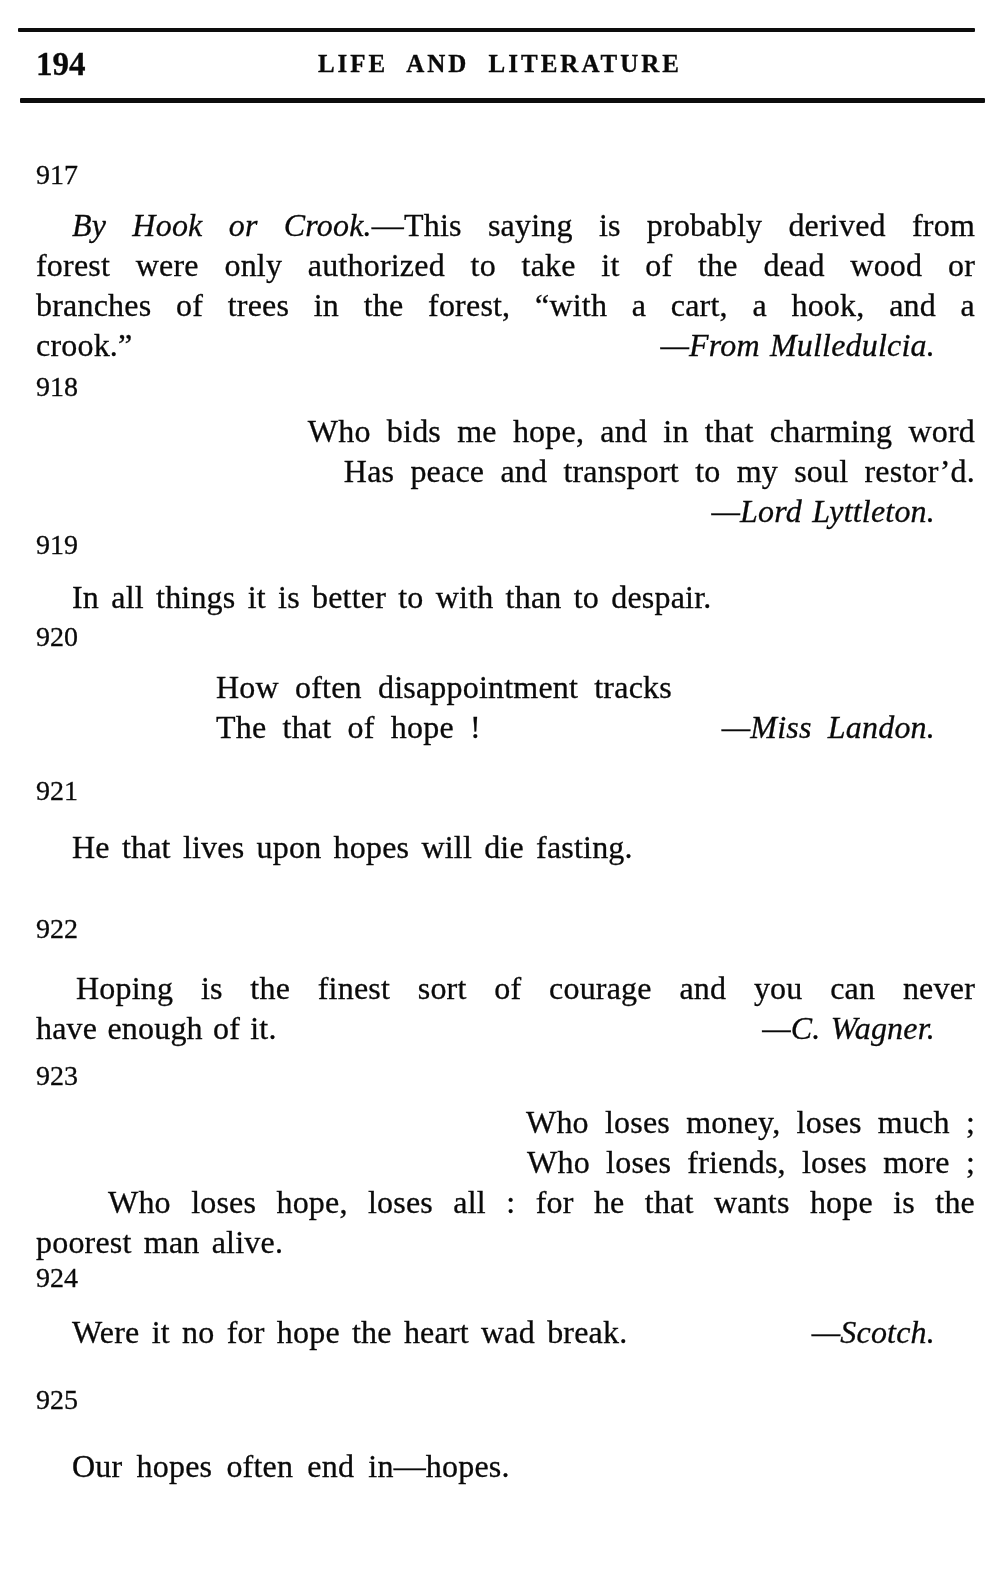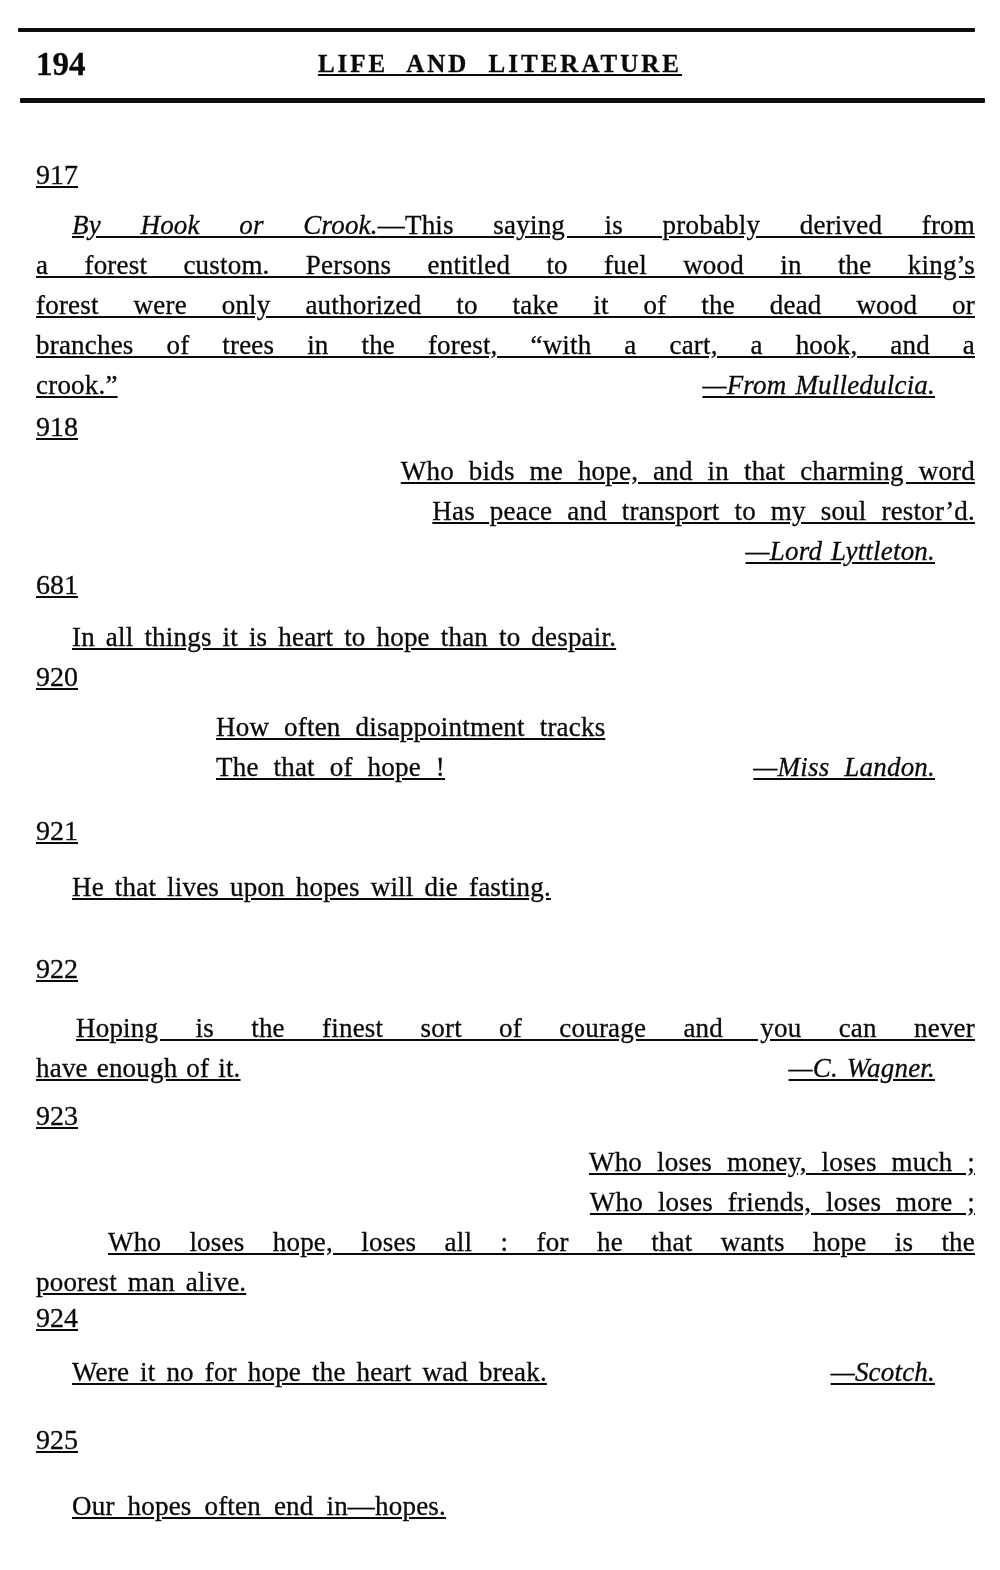--- a/index.html
+++ b/index.html
@@ -4,35 +4,34 @@
 <style>
   html,body { margin:0; padding:0; background:#ffffff; }
   .page {
     position:relative;
     width:1000px; height:1570px;
     background:#ffffff;
     color:#0a0a0a;
     font-family:"Liberation Serif", serif;
     overflow:hidden;
     box-sizing:border-box;
-    text-decoration:underline;
     -webkit-text-stroke:0.3px currentColor;
   }
   .rule { background:#0d0d0d; border-radius:1px; }
   .rule-top { height:4px; margin:28px 25px 0 18px; }
   .rule-mid { height:5px; margin:16px 15px 0 20px; }
 
   .header { position:relative; margin-top:14px; height:36px; }
   .folio { position:absolute; left:36px; top:0; font-size:33px; font-weight:bold; line-height:36px; }
   .title { text-align:center; font-size:25px; font-weight:bold; letter-spacing:3px; word-spacing:10px; line-height:36px; }
 
   .col { padding:0 25px 0 36px; }
 
   .num  { text-align:left; font-size:28px; line-height:40px; }
-  .line { font-size:27px; line-height:40px; letter-spacing:0.2px; word-spacing:2px; }
+  .line { font-size:32px; line-height:40px; letter-spacing:0.2px; word-spacing:2px; }
   .jl   { text-align:justify; text-align-last:justify; }
   .it   { font-style:italic; }
   .attr { font-style:italic; text-align:right; padding-right:40px; }
   .flexline { display:flex; justify-content:space-between; align-items:center; }
   .attr-inline { font-style:italic; padding-right:40px; white-space:nowrap; }
 
   .ind36 { padding-left:36px; }
   .ti36  { text-indent:36px; }
   .ti40  { text-indent:40px;margin-top:19px; }
   .verse  { padding-left:72px; word-spacing:8px;text-align:right; }
@@ -60,43 +59,42 @@
   </div>
 
   <div class="rule rule-mid"></div>
 
   <div class="col">
 
     <section>
       <div class="num mt52">917</div>
       <div class="mt10">
         <div class="line jl ti36"><span class="it">By Hook or Crook.</span><span>—This saying is probably derived from</span></div>
-        <div class="line jl">a forest custom.  Persons entitled to fuel wood in the king’s</div>
         <div class="line jl">forest were only authorized to take it of the dead wood or</div>
         <div class="line jl">branches of trees in the forest, “with a cart, a hook, and a</div>
         <div class="line flexline">
           <span>crook.”</span>
           <span class="attr-inline">—From Mulledulcia.</span>
         </div>
       </div>
     </section>
 
     <section>
       <div class="num mt2">918</div>
       <div class="mt4">
         <div class="line verse">Who bids me hope, and in that charming word</div>
         <div class="line verse">Has peace and transport to my soul restor’d.</div>
         <div class="line attr">—Lord Lyttleton.</div>
       </div>
     </section>
 
     <section>
-      <div class="num mtm6">681</div>
+      <div class="num mtm6">919</div>
       <div class="mt12">
-        <div class="line ind36 ws4">In all things it is heart to hope than to despair.</div>
+        <div class="line ind36 ws4">In all things it is better to with than to despair.</div>
       </div>
     </section>
 
     <section>
       <div class="num mt0">920</div>
       <div class="mt10">
         <div class="line verse2">How often disappointment tracks</div>
         <div class="line verse2 flexline">
           <span>The that of hope !</span>
           <span class="attr-inline">—Miss Landon.</span>

